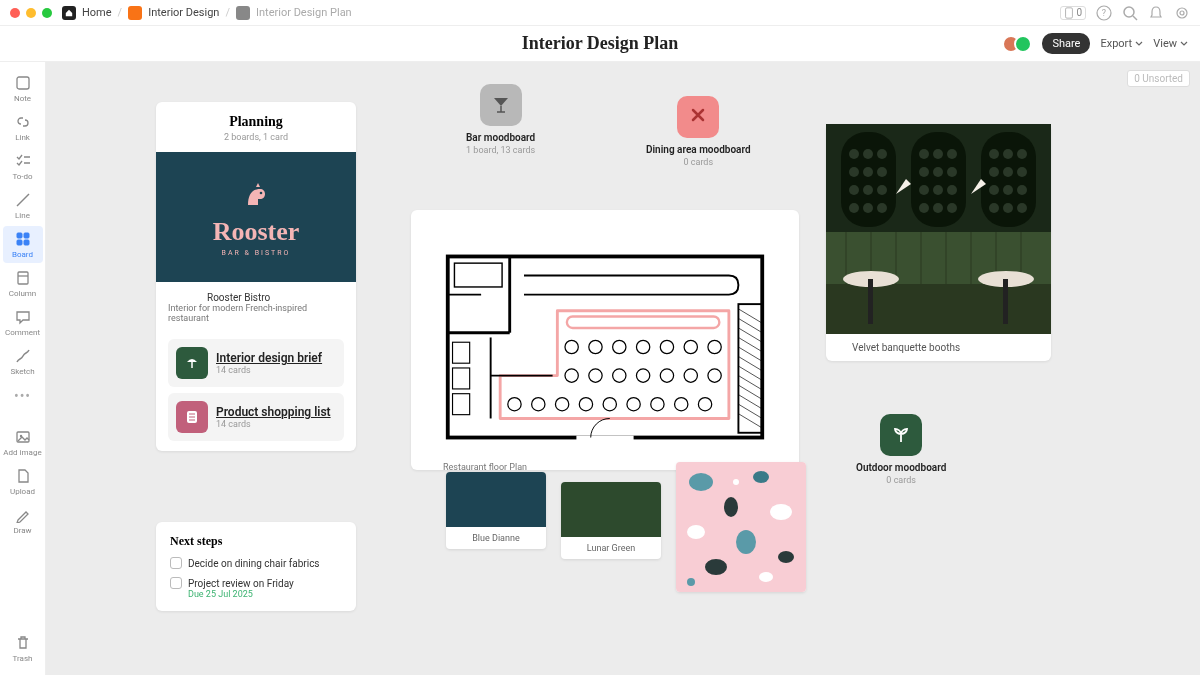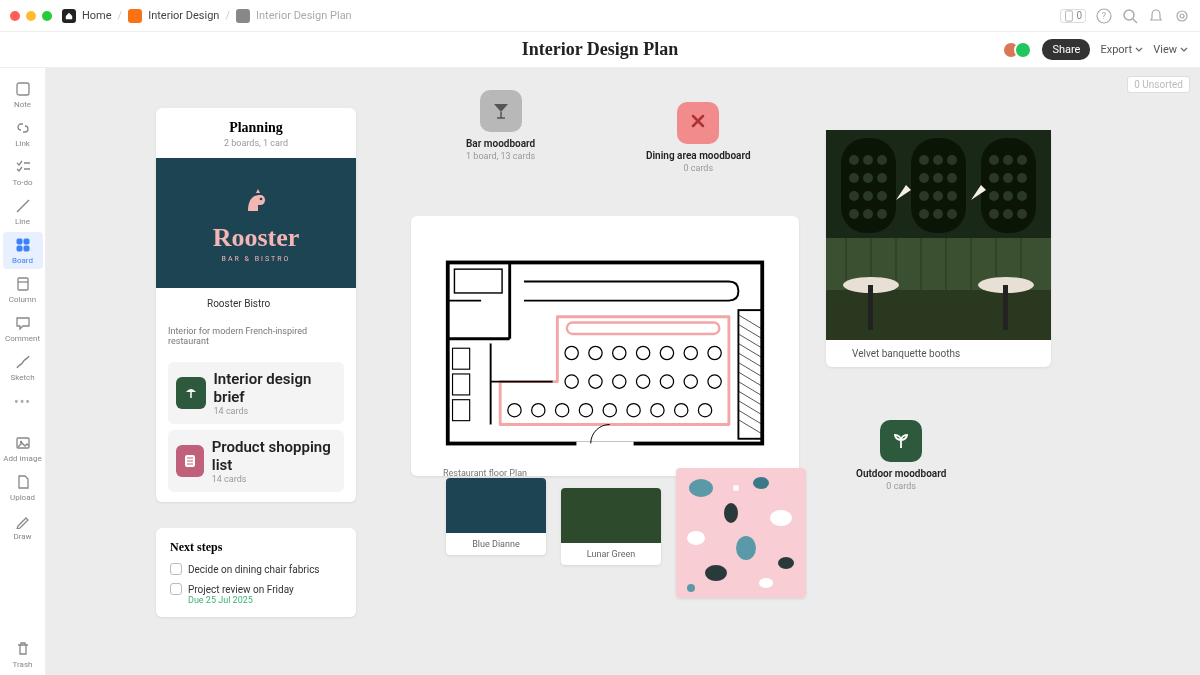--- a/index.html
+++ b/index.html
@@ -1,18 +1,18 @@
 <!DOCTYPE html>
 <html><head>
 <meta charset="utf-8">
 <style>
   * { box-sizing: border-box; margin: 0; padding: 0; }
   html, body { width: 1200px; height: 675px; font-family: -apple-system, BlinkMacSystemFont, "Segoe UI", Roboto, sans-serif; overflow: hidden; background: #fff; }
   
-  .topbar { height: 32px; display: flex; align-items: center; padding: 0 10px; background: #fff; border-bottom: 1px solid #eee; font-size: 11px; color: #333; }
+  .topbar { height: 26px; display: flex; align-items: center; padding: 0 10px; background: #fff; border-bottom: 1px solid #eee; font-size: 11px; color: #333; }
   .traffic { display: flex; gap: 6px; margin-right: 10px; }
   .dot { width: 10px; height: 10px; border-radius: 50%; }
   .dot.red { background:#ff5f56;} .dot.yellow{background:#ffbd2e;} .dot.green{background:#27c93f;}
   .breadcrumb { display: flex; align-items: center; gap: 6px; }
   .bc-icon { width:14px; height:14px; border-radius:3px; display:inline-flex; align-items:center; justify-content:center; font-size:9px; color:#fff; }
   .bc-sep { color:#ccc; }
   .bc-text { color:#444; }
   .bc-text.dim { color:#aaa; }
   .topbar-right { margin-left:auto; display:flex; align-items:center; gap:10px; color:#888; }
   .tb-icon { width:16px; height:16px; display:inline-flex; align-items:center; justify-content:center; }
@@ -44,24 +44,24 @@
   .card { background:#fff; border-radius:6px; box-shadow:0 1px 3px rgba(0,0,0,0.08); position:absolute; }
   .planning { left:110px; top:40px; width:200px; padding:12px 0 10px; }
   .planning-head { text-align:center; }
   .planning-head h3 { font-family: Georgia, serif; font-size:14px; font-weight:700; }
   .planning-head .sub { font-size:9px; color:#999; margin-top:2px; }
   .brand { margin:10px 0 0; background:#1d4453; height:130px; display:flex; flex-direction:column; align-items:center; justify-content:center; }
   .brand-name { font-family: Georgia, serif; color:#f4b5b5; font-size:26px; font-weight:600; margin-top:4px;}
   .brand-sub { color:#f4b5b5; font-size:7px; letter-spacing:2px; margin-top:2px;}
   .brand-desc { padding:10px 12px; }
   .brand-desc .t { font-size:10px; font-weight:400; color:#333;margin-left:39px; }
-  .brand-desc .d { font-size:9px; color:#777; margin-top:17px; }
+  .brand-desc .d { font-size:9px; color:#777; margin-top:0; }
   .sub-card { margin:6px 12px 0; background:#f4f4f4; border-radius:6px; padding:8px; display:flex; align-items:center; gap:8px; }
   .sub-icon { width:32px; height:32px; border-radius:6px; display:flex; align-items:center; justify-content:center; }
-  .sub-text .t { font-size:15px; font-weight:600; color:#222; }
+  .sub-text .t { font-size:12px; font-weight:600; color:#222;text-decoration:underline; }
   .sub-text .c { font-size:9px; color:#999; }
   
   .next { left:110px; top:460px; width:200px; padding:12px 14px; }
   .next h4 { font-family: Georgia, serif; font-size:12px; font-weight:700; }
   .check-row { display:flex; align-items:center; gap:6px; font-size:10px; color:#333; margin-top:8px; }
   .checkbox { width:12px; height:12px; border:1.5px solid #bbb; border-radius:3px; }
   .due { font-size:9px; color:#3cb371; margin-top:0; margin-left:18px; }
   
   .mood { position:absolute; text-align:center; }
   .mood-icon { width:42px; height:42px; border-radius:10px; margin:0 auto 6px; display:flex; align-items:center; justify-content:center; }

